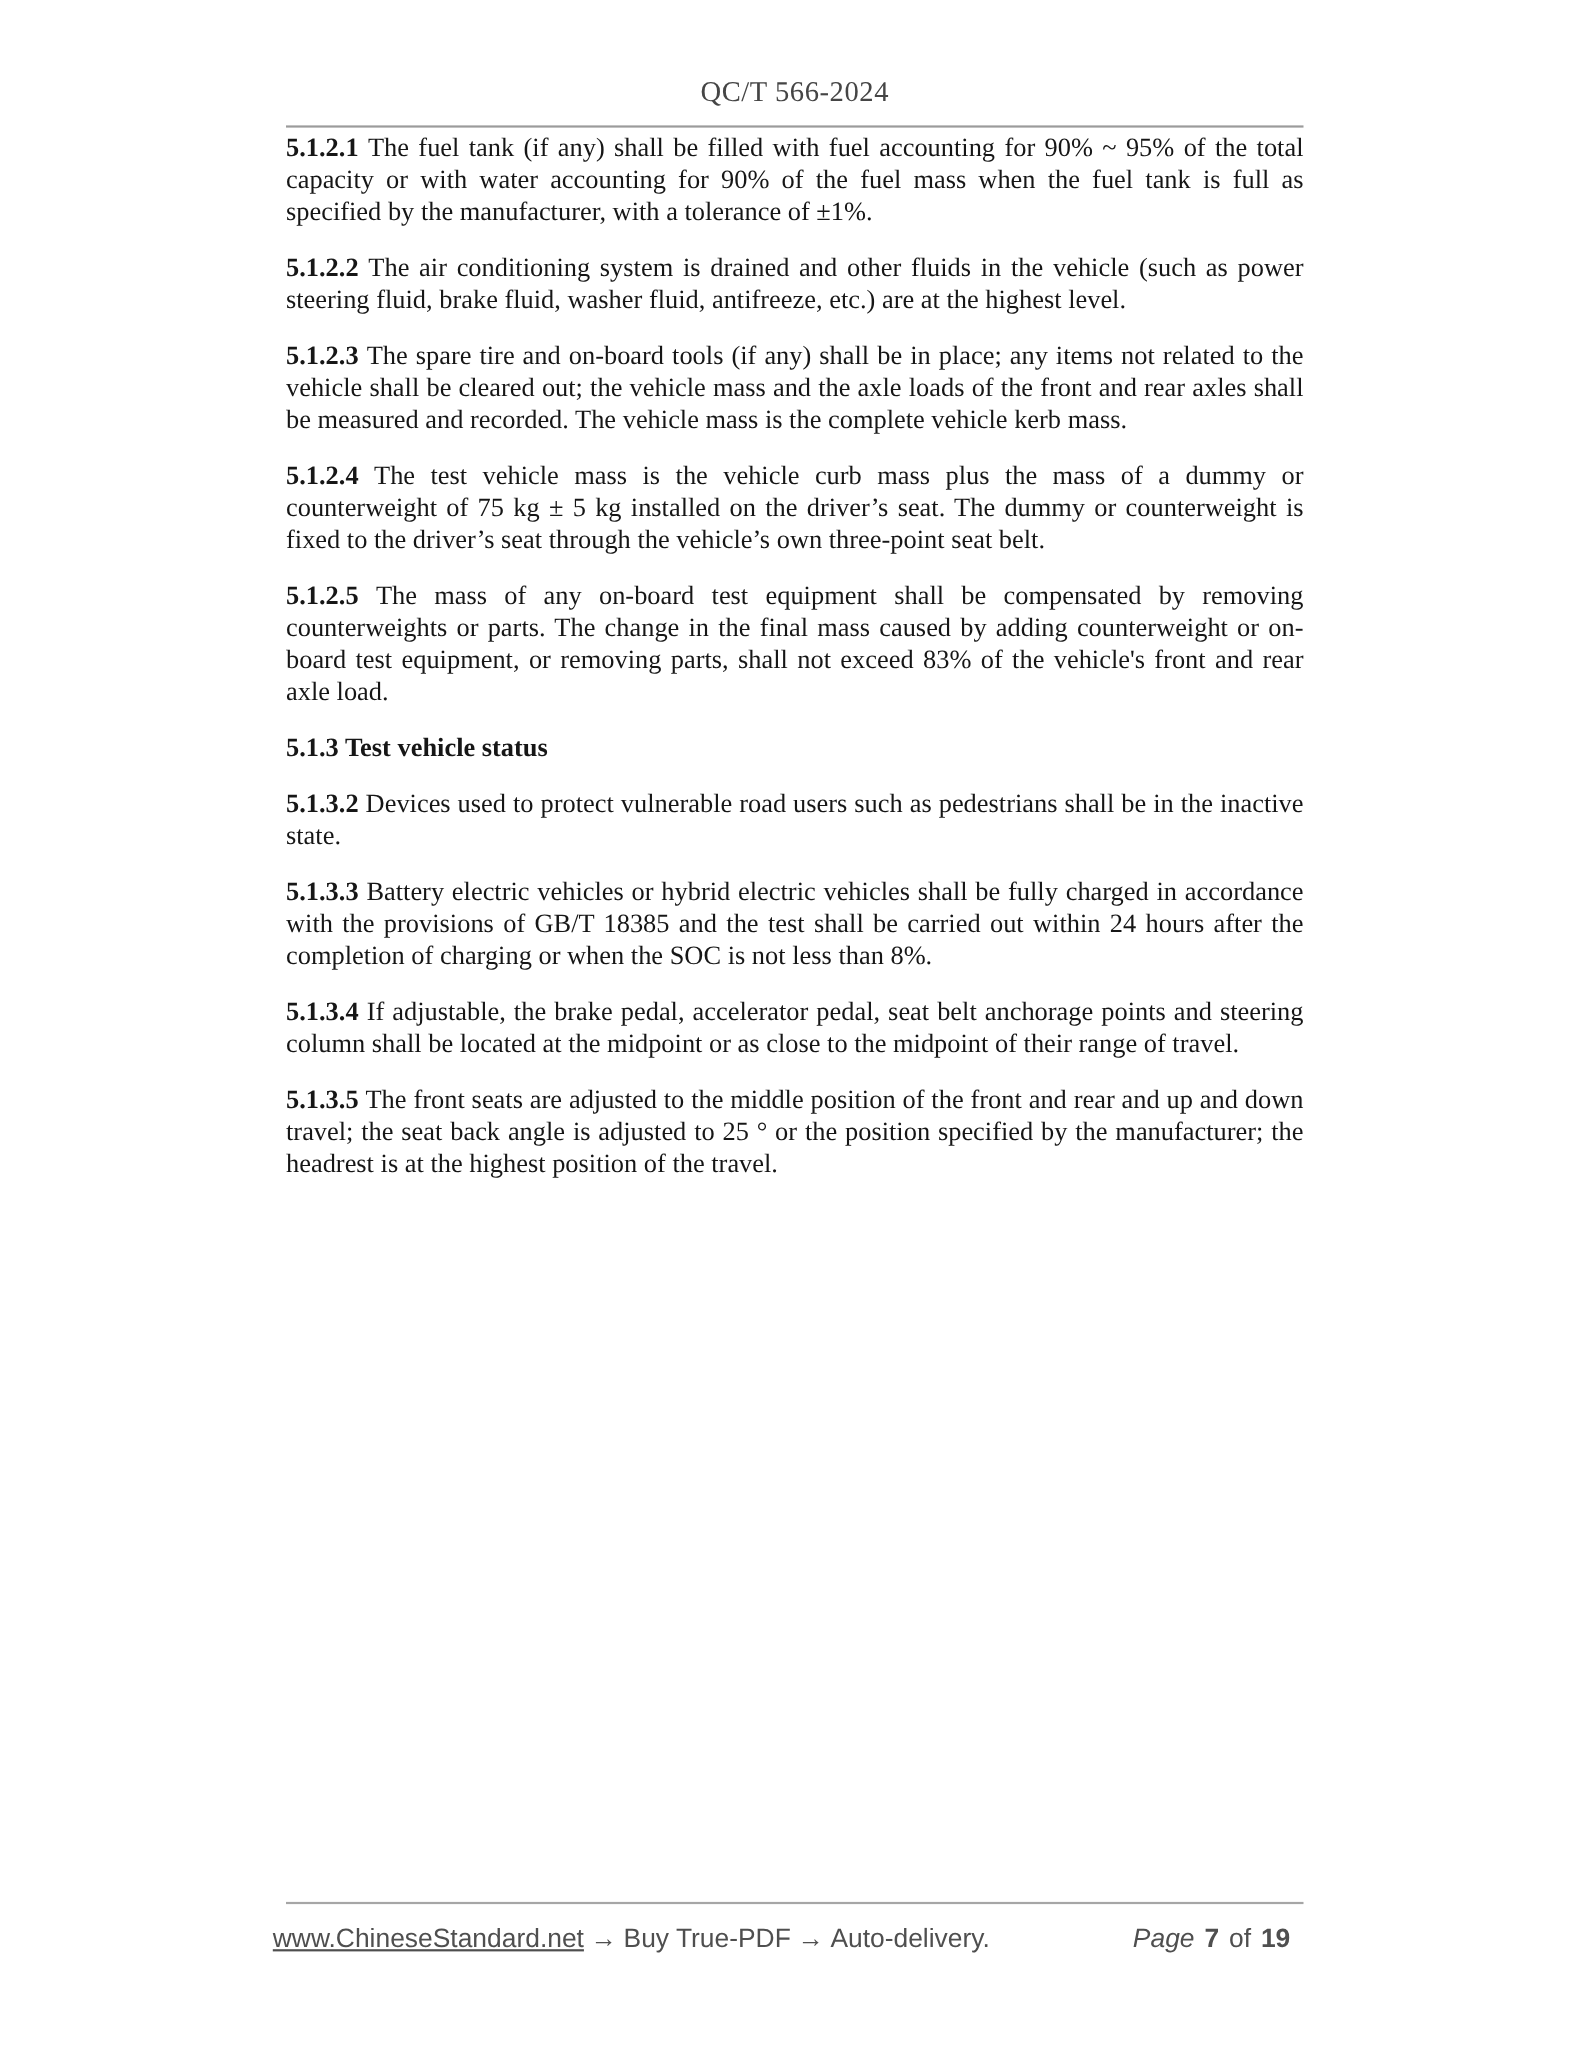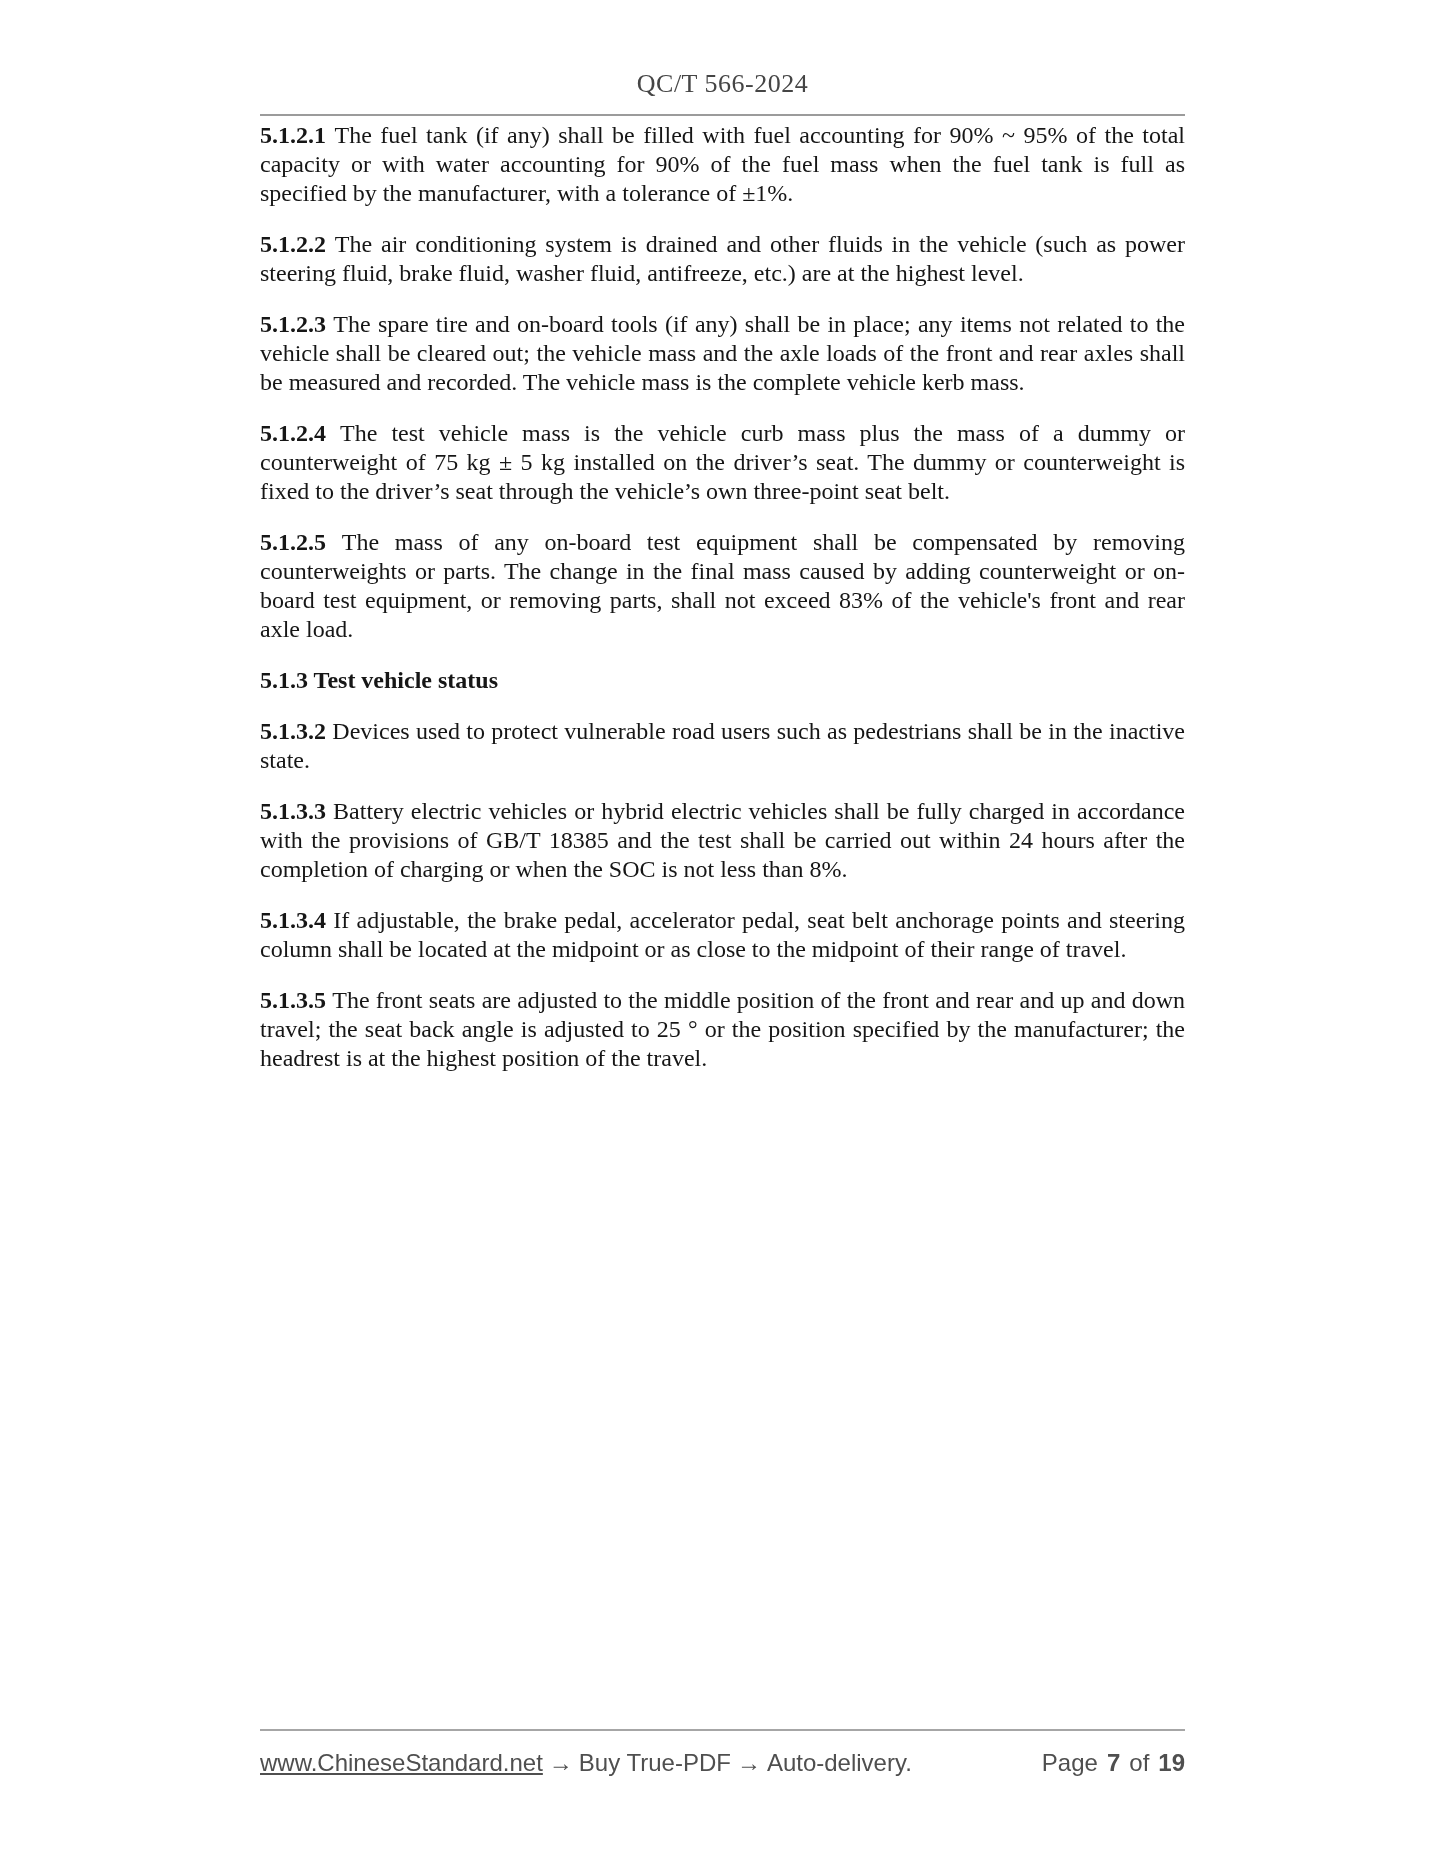--- a/index.html
+++ b/index.html
@@ -38,32 +38,32 @@
   .block .num { font-weight: bold; }
   .block .num:not(:empty)::after { content: " "; }
   .heading { font-weight: bold; text-align: left; }
   .footer-rule {
     position: absolute;
     top: 1729px; left: 260px; width: 925px; height: 2px;
     background: #a6a6a6;
   }
   .footer-row {
     position: absolute;
-    top: 1749px; left: 260px; width: 925px;
+    top: 1749px; left: 248px; width: 925px;
     display: flex; justify-content: space-between; align-items: flex-start;
     font-family: "Liberation Sans", sans-serif;
     font-size: 24px;
     color: #4f4f4f;
   }
   .footer-left { white-space: nowrap; }
   .footer-link { text-decoration: underline; cursor: pointer; }
   .footer-arrow { margin: 0 6px; }
   .footer-right { white-space: nowrap; }
   .footer-right span { margin-left: 9px; }
-  .footer-right span:first-child { margin-left: 0; }
+  .footer-right span:first-child { margin-left: 0; font-style: italic; }
   .pg-bold { font-weight: bold; }
 </style>
 </head>
 <body>
 
 <div class="page">
 
   <div class="doc-code">QC/T 566-2024</div>
   <div class="header-rule"></div>
 

